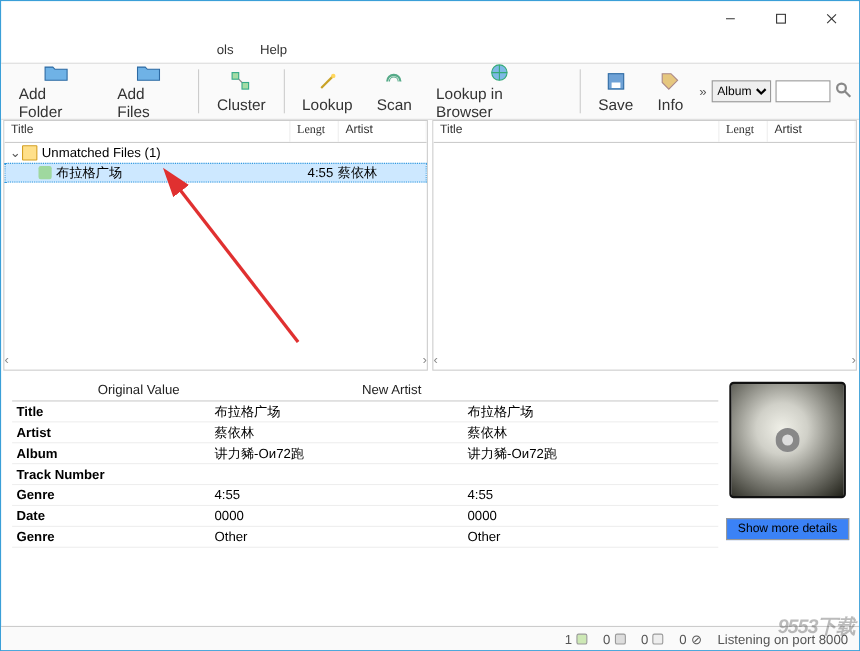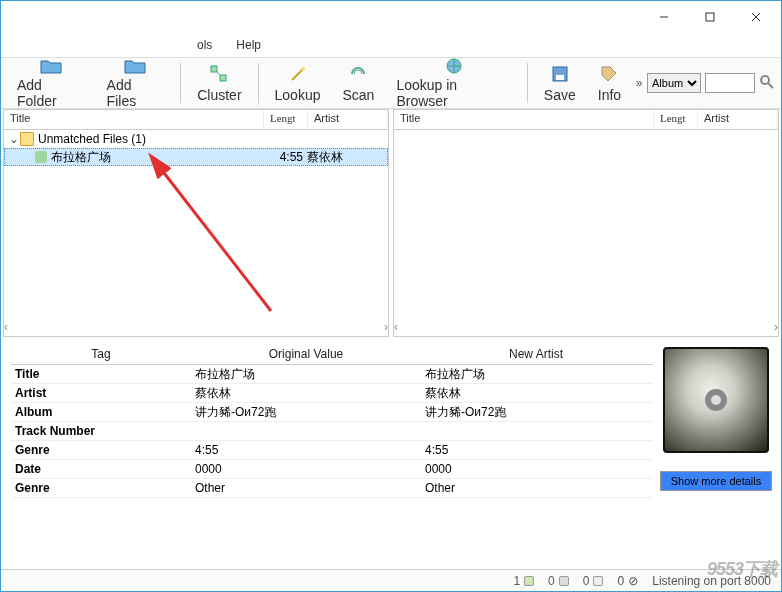--- a/index.html
+++ b/index.html
@@ -197,21 +197,20 @@
     <div class="scrollhint">
         <span>‹</span>
         <span>›</span>
       </div>
   </div>
 </div>
 
 <div style="display:flex; padding:4px 6px 0 6px; height:200px;">
   <div class="details" style="flex:1;">
     <div class="dh">
-      <div class="dc dc1">Tag</div>
       <div class="dc dc2">Original Value</div>
       <div class="dc dc3">New Artist</div>
     </div>
     <div id="drows">
         <div class="drow">
           <div class="t">Title</div>
           <div class="o">布拉格广场</div>
           <div class="n">布拉格广场</div>
         </div>
         <div class="drow">

